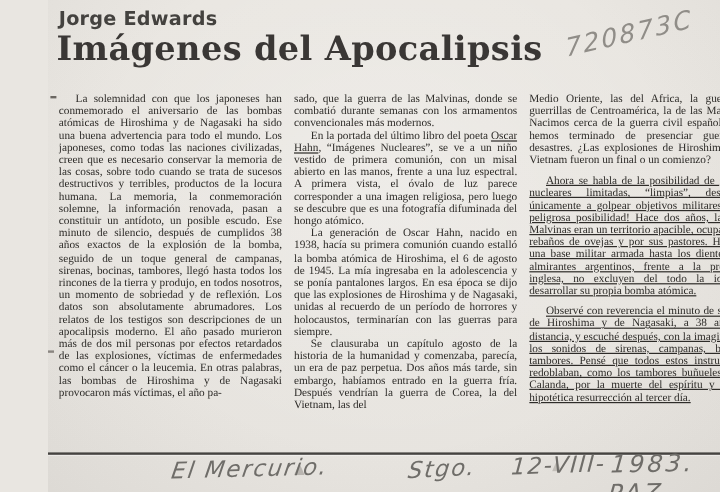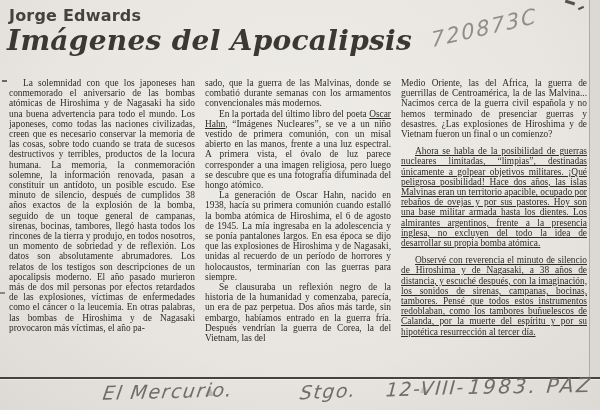--- a/index.html
+++ b/index.html
@@ -5,32 +5,33 @@
   html,body{margin:0;padding:0;}
   body{
     width:600px;height:410px;overflow:hidden;position:relative;
     background:#e9e6e1;
     font-family:"Liberation Serif", serif;
   }
   .page{position:absolute;inset:0;
     background:
       radial-gradient(ellipse at 50% 40%, rgba(255,255,255,0.25) 0%, rgba(0,0,0,0) 60%, rgba(60,55,50,0.06) 100%),
       linear-gradient(180deg,#eae7e2 0%,#e8e5e0 55%,#e7e4df 100%);
+    margin-left: 40px;
   }
   
   .byline{
     position:absolute;left:9px;top:6px;
     font-family:"DejaVu Sans", sans-serif;
     font-size:16px;font-weight:bold;letter-spacing:0.2px;
     color:#44423f;
   }
   .title{
     position:absolute;left:7px;top:24px;margin:0;
     font-family:"DejaVu Serif", serif;
-    font-style:italic;font-weight:bold;
+    font-weight:bold;
     font-size:28px;letter-spacing:0.3px;
     color:#3a3735;
   }
   
   .hand{
     position:absolute;
     font-family:"DejaVu Sans", sans-serif;
     font-style:italic;
     color:#85827d;
   }
@@ -84,21 +85,21 @@
   <h1 class="title">Imágenes del Apocalipsis</h1>
   <div class="hand hand-number">720873C</div>
 
   <div class="col col-0">
       <p class="indent"><span>La solemnidad con que los japoneses han conmemorado el aniversario de las bombas atómicas de Hiroshima y de Nagasaki ha sido una buena advertencia para todo el mundo. Los japoneses, como todas las naciones civilizadas, creen que es necesario conservar la memoria de las cosas, sobre todo cuando se trata de sucesos destructivos y terribles, productos de la locura humana. La memoria, la conmemoración solemne, la información renovada, pasan a constituir un antídoto, un posible escudo. Ese minuto de silencio, después de cumplidos 38 años exactos de la explosión de la bomba, seguido de un toque general de campanas, sirenas, bocinas, tambores, llegó hasta todos los rincones de la tierra y produjo, en todos nosotros, un momento de sobriedad y de reflexión. Los datos son absolutamente abrumadores. Los relatos de los testigos son descripciones de un apocalipsis moderno. El año pasado murieron más de dos mil personas por efectos retardados de las explosiones, víctimas de enfermedades como el cáncer o la leucemia. En otras palabras, las bombas de Hiroshima y de Nagasaki provocaron más víctimas, el año pa-</span></p>
     </div>
   <div class="col col-1">
       <p class=""><span>sado, que la guerra de las Malvinas, donde se combatió durante semanas con los armamentos convencionales más modernos.</span></p>
       <p class="indent"><span>En la portada del último libro del poeta </span><span class="u">Oscar Hahn</span><span>, “Imágenes Nucleares”, se ve a un niño vestido de primera comunión, con un misal abierto en las manos, frente a una luz espectral. A primera vista, el óvalo de luz parece corresponder a una imagen religiosa, pero luego se descubre que es una fotografía difuminada del hongo atómico.</span></p>
       <p class="indent"><span>La generación de Oscar Hahn, nacido en 1938, hacía su primera comunión cuando estalló la bomba atómica de Hiroshima, el 6 de agosto de 1945. La mía ingresaba en la adolescencia y se ponía pantalones largos. En esa época se dijo que las explosiones de Hiroshima y de Nagasaki, unidas al recuerdo de un período de horrores y holocaustos, terminarían con las guerras para siempre.</span></p>
-      <p class="indent"><span>Se clausuraba un reflexión negro de la historia de la humanidad y comenzaba, parecía, un era de paz perpetua. Dos años más tarde, sin embargo, habíamos entrado en la guerra fría. Después vendrían la guerra de Corea, la del Vietnam, las del</span></p>
+      <p class="indent"><span>Se clausuraba un capítulo agosto de la historia de la humanidad y comenzaba, parecía, un era de paz perpetua. Dos años más tarde, sin embargo, habíamos entrado en la guerra fría. Después vendrían la guerra de Corea, la del Vietnam, las del</span></p>
     </div>
   <div class="col col-2">
       <p class=""><span>Medio Oriente, las del Africa, la guerra de guerrillas de Centroamérica, la de las Malvina... Nacimos cerca de la guerra civil española y no hemos terminado de presenciar guerras y desastres. ¿Las explosiones de Hiroshima y de Vietnam fueron un final o un comienzo?</span></p>
       <p class="indent spaced"><span>Ahora se habla de la posibilidad de guerras nucleares limitadas, “limpias”, destinadas únicamente a golpear objetivos militares. ¡Qué peligrosa posibilidad! Hace dos años, las islas Malvinas eran un territorio apacible, ocupado por rebaños de ovejas y por sus pastores. Hoy son una base militar armada hasta los dientes. Los almirantes argentinos, frente a la presencia inglesa, no excluyen del todo la idea de desarrollar su propia bomba atómica.</span></p>
       <p class="indent spaced"><span>Observé con reverencia el minuto de silencio de Hiroshima y de Nagasaki, a 38 años de distancia, y escuché después, con la imaginación, los sonidos de sirenas, campanas, bocinas, tambores. Pensé que todos estos instrumentos redoblaban, como los tambores buñuelescos de Calanda, por la muerte del espíritu y por su hipotética resurrección al tercer día.</span></p>
     </div>
 
   <div class="right-strip"></div>
   <div class="rule"></div>
 

